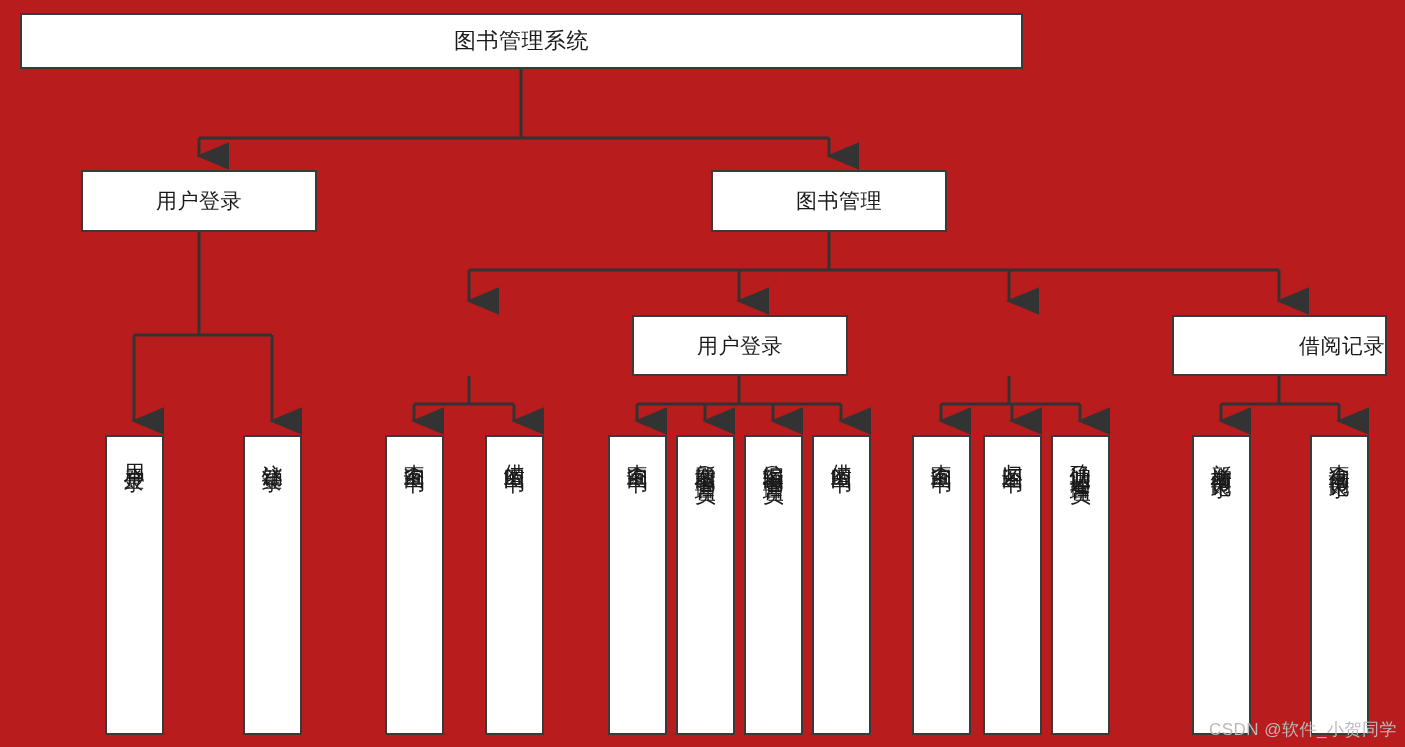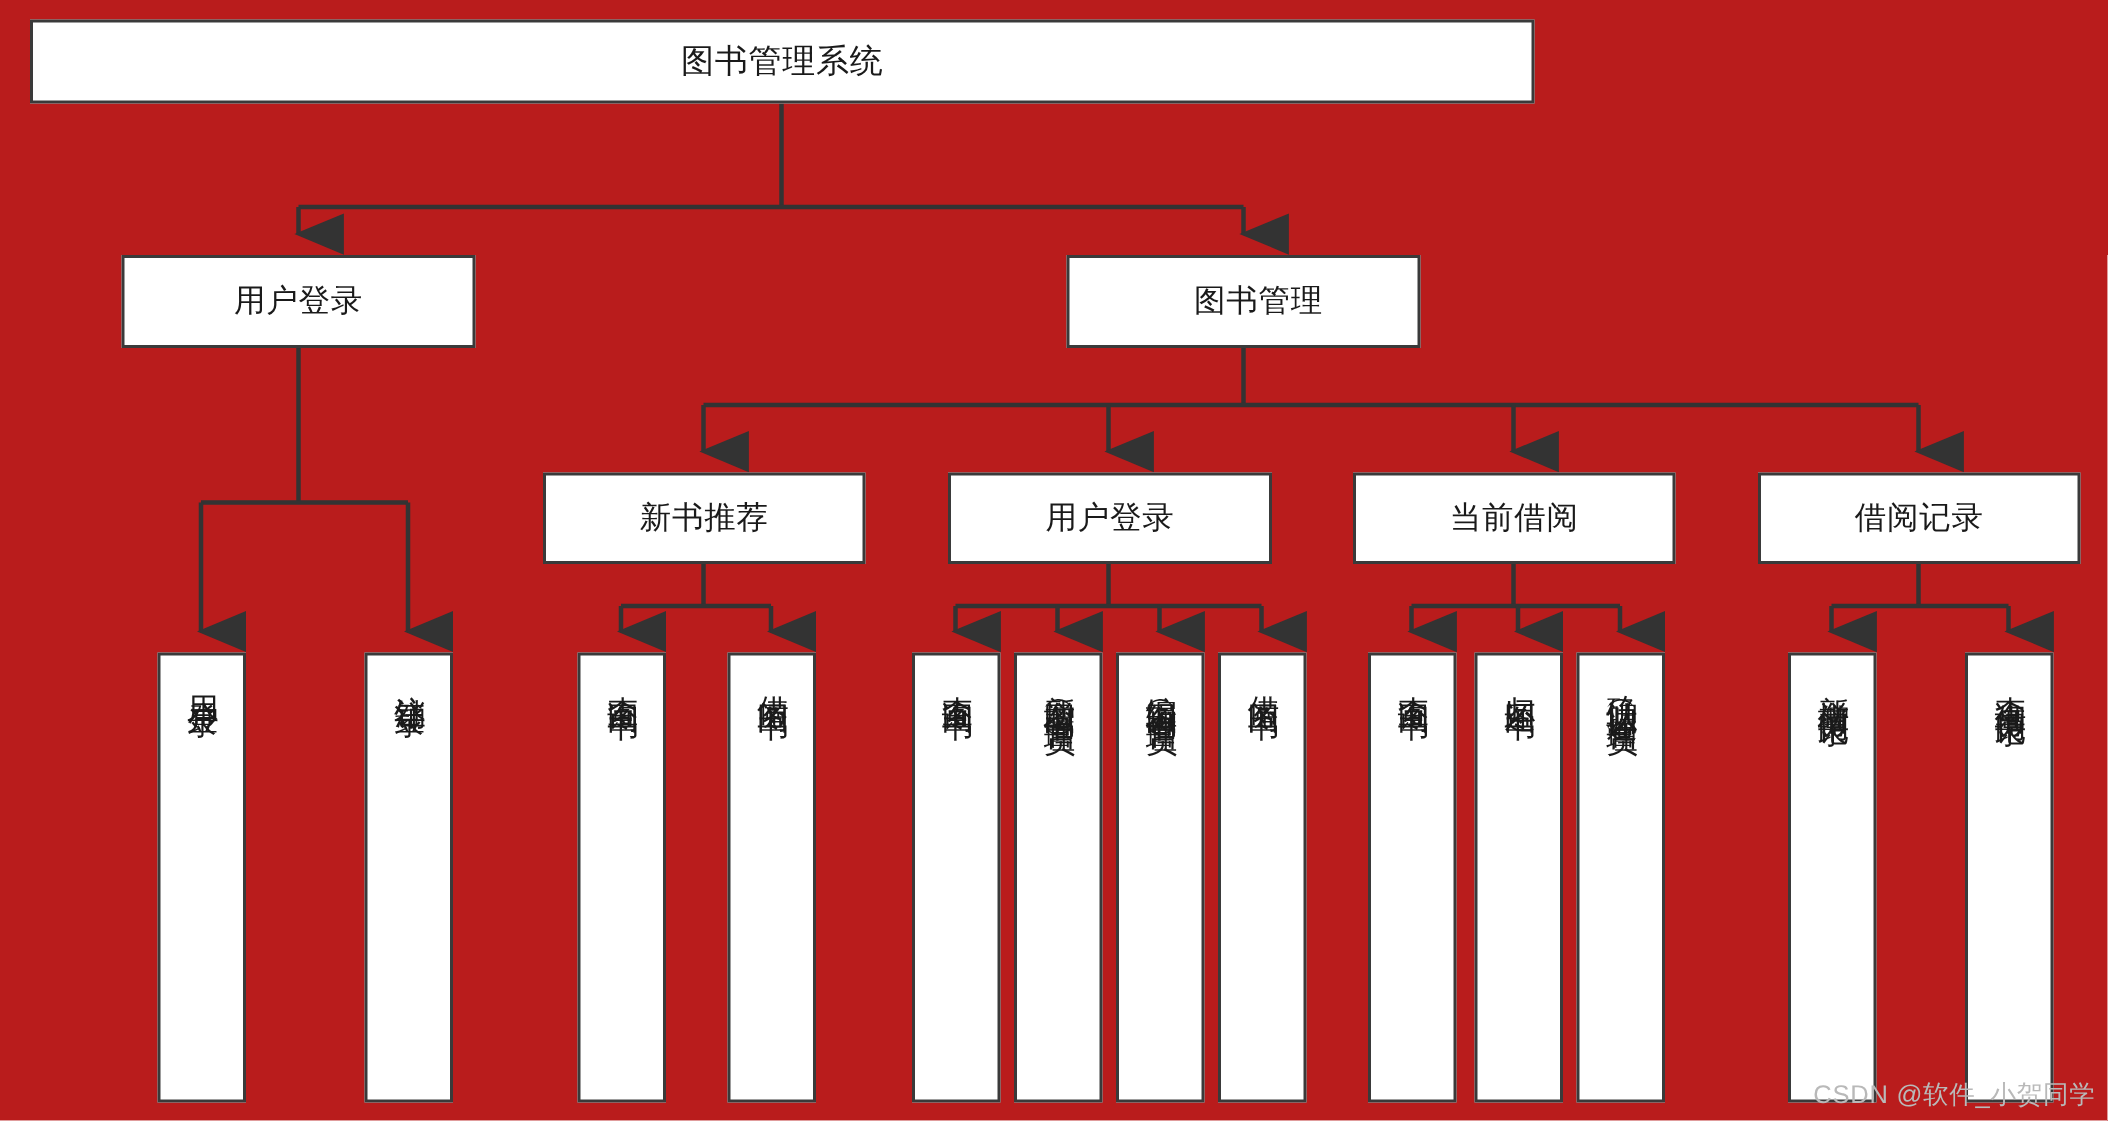--- a/index.html
+++ b/index.html
@@ -128,30 +128,24 @@
     <span class="label">图书管理系统</span>
   </div>
 
   <div class="node h" style="left:81px; top:170px; width:236px; height:62px;">
     <span class="label">用户登录</span>
   </div>
   <div class="node h" style="left:711px; top:170px; width:236px; height:62px;padding-left:20px;">
     <span class="label">图书管理</span>
   </div>
 
-  <div class="node h" style="left:362px; top:315px; width:215px; height:61px;">
-    <span class="label">新书推荐</span>
-  </div>
   <div class="node h" style="left:632px; top:315px; width:216px; height:61px;">
     <span class="label">用户登录</span>
   </div>
-  <div class="node h" style="left:902px; top:315px; width:215px; height:61px;">
-    <span class="label">当前借阅</span>
-  </div>
-  <div class="node h" style="left:1172px; top:315px; width:215px; height:61px;">
+  <div class="node h" style="left:1172px; top:315px; width:215px; height:61px;justify-content:flex-end;">
     <span class="label">借阅记录</span>
   </div>
 
   <div class="node v" style="left:105px; top:435px; width:59px; height:300px;">
     <span class="label">用户登录</span>
   </div>
   <div class="node v" style="left:243px; top:435px; width:59px; height:300px;">
     <span class="label">注销登录</span>
   </div>
   <div class="node v" style="left:385px; top:435px; width:59px; height:300px;">

